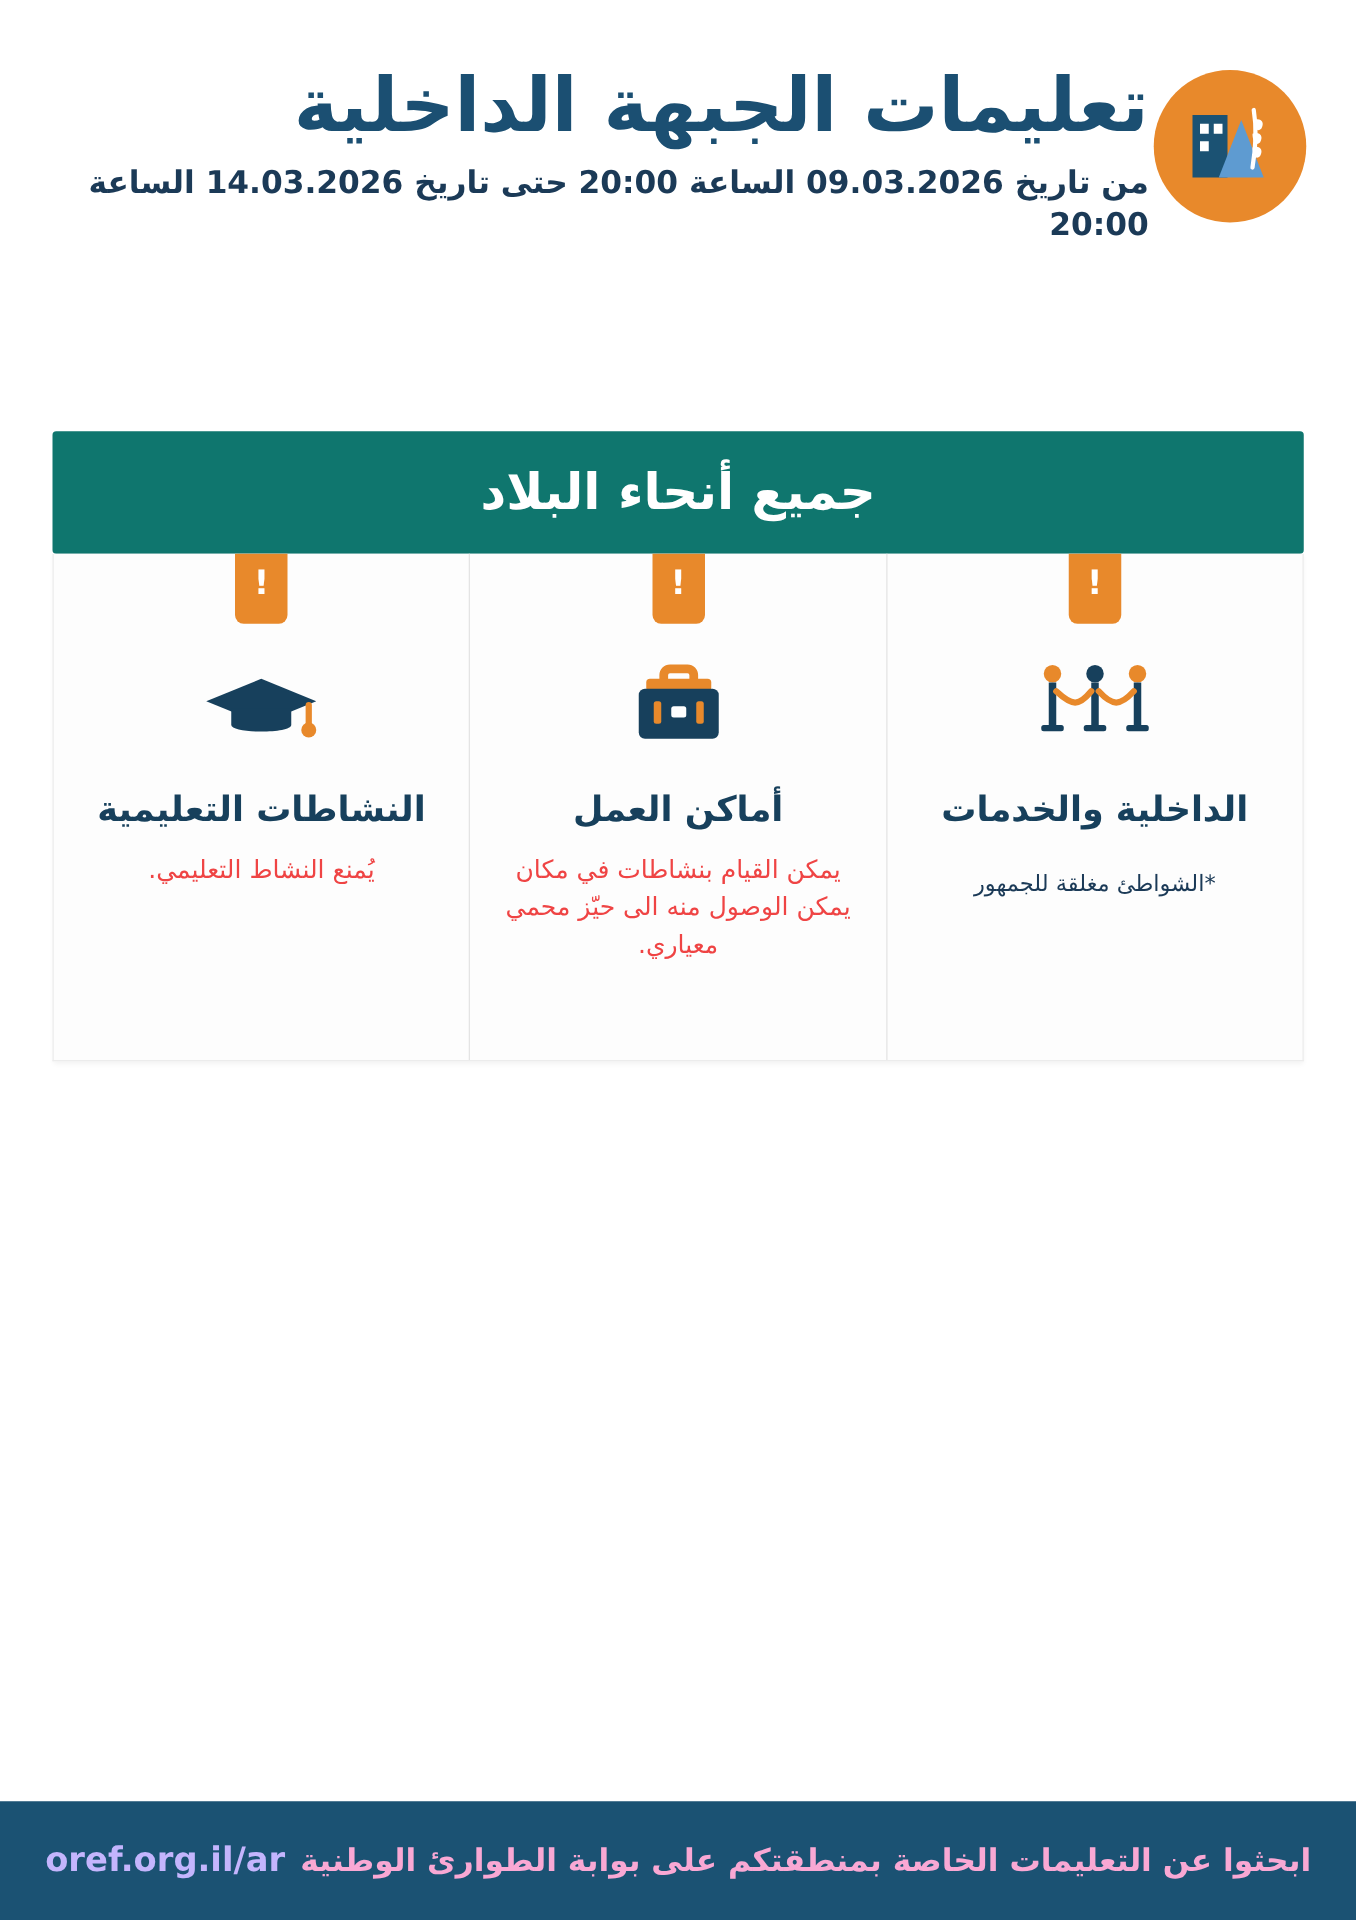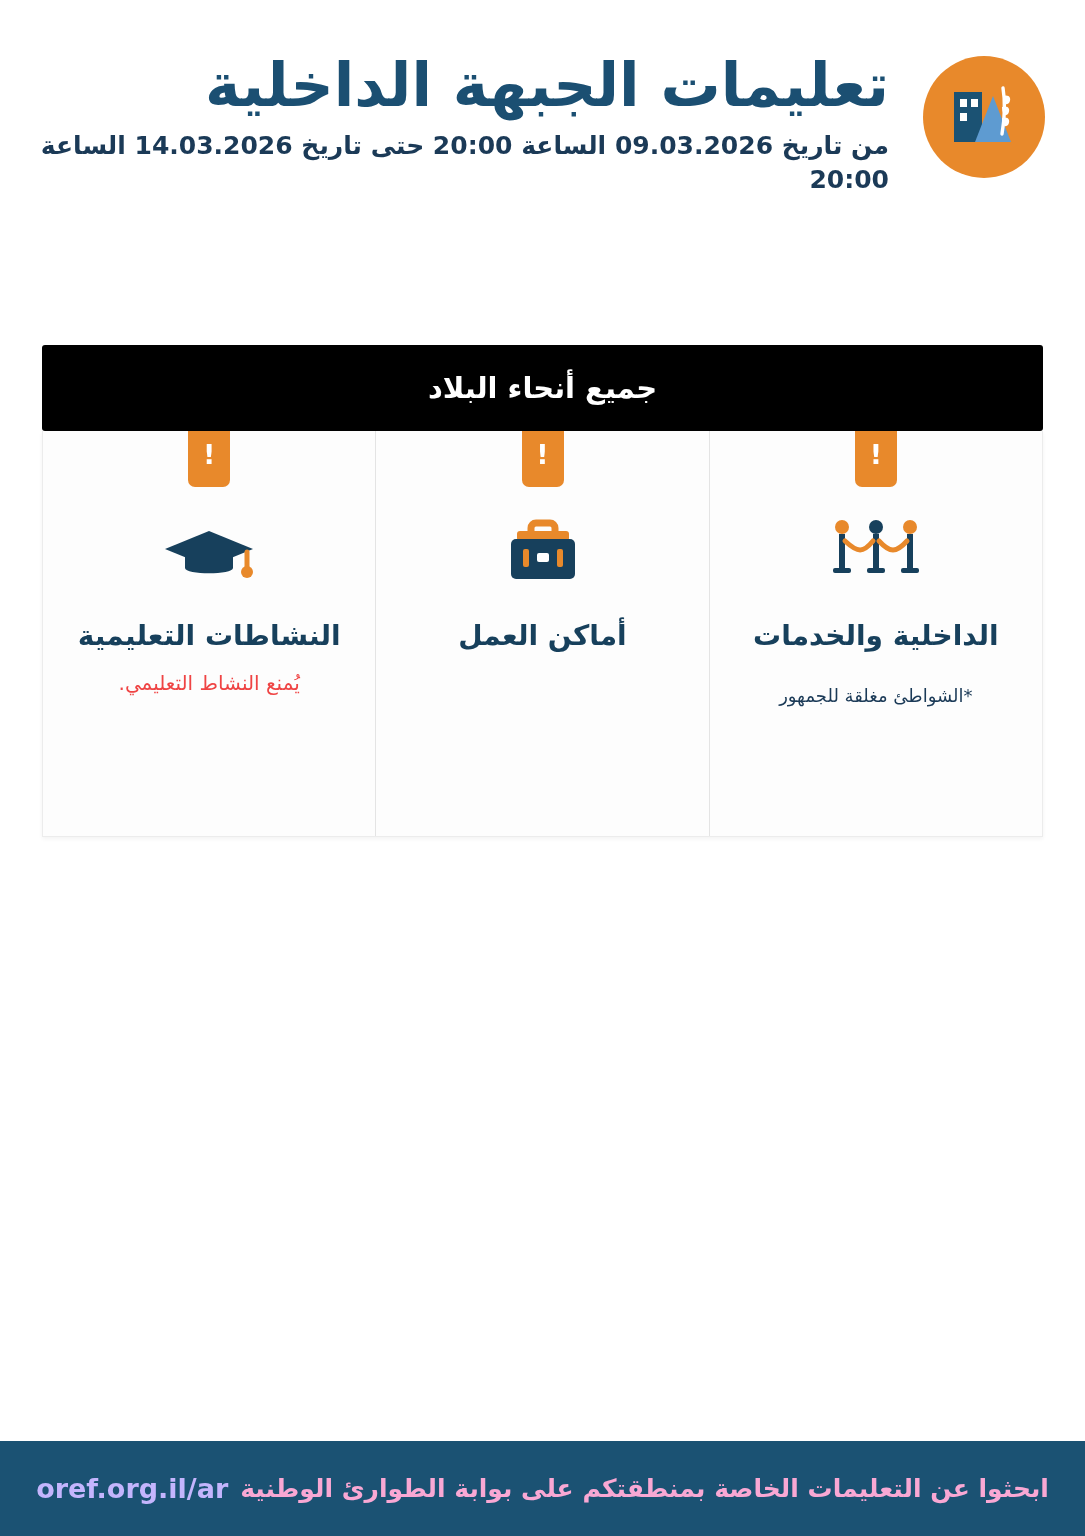--- a/index.html
+++ b/index.html
@@ -14,21 +14,21 @@
     overflow: hidden;
   }
 
   
   .header {
     display: flex;
     flex-direction: row;
     align-items: flex-start;
     justify-content: flex-start;
     padding: 48px 40px 0 40px;
-    gap: 34px;
+    gap: 4px;
   }
   .logo-circle {
     flex: 0 0 auto;
     width: 122px;
     height: 122px;
     border-radius: 50%;
     background: #E8892B;
     position: relative;
     margin-top: 8px;
   }
@@ -60,24 +60,24 @@
     margin-top: 10px;
     direction: rtl;
   }
 
   
   .content {
     padding: 0 42px;
     margin-top: 148px;
   }
   .region-banner {
-    background: #000000;
+    background: #0f766e;
     color: #ffffff;
     text-align: center;
-    font-size: 29px;
+    font-size: 40px;
     font-weight: bold;
     padding: 26px 20px;
     border-radius: 3px;
   }
 
   
   .cards {
     display: flex;
     flex-direction: row;
     background: #fdfdfd;
@@ -240,20 +240,21 @@
 
           <rect x="14" y="24" width="64" height="40" rx="5" fill="#17405C"></rect>
 
           <rect x="26" y="34" width="6" height="18" rx="2" fill="#E8892B"></rect>
           <rect x="60" y="34" width="6" height="18" rx="2" fill="#E8892B"></rect>
 
           <rect x="40" y="38" width="12" height="9" rx="2" fill="#ffffff"></rect>
         </svg>
       </div>
       <div class="card-title">أماكن العمل</div>
+      <div class="card-body">يمكن القيام بنشاطات في مكان يمكن الوصول منه الى حيّز محمي معياري.</div>
       <div class="card-note"></div>
     </div>
 
     <div class="card">
       <div class="alert-tab">!</div>
       <div class="card-icon">
         <svg width="100" height="74" viewBox="0 0 100 74" aria-hidden="true">
           <polygon points="50,16 94,34 50,52 6,34" fill="#17405C"></polygon>
           <path d="M26 40 v13 c0 7 48 7 48 0 v-13" fill="#17405C"></path>
           <path d="M88 37 v16" stroke="#E8892B" stroke-width="5" stroke-linecap="round"></path>

